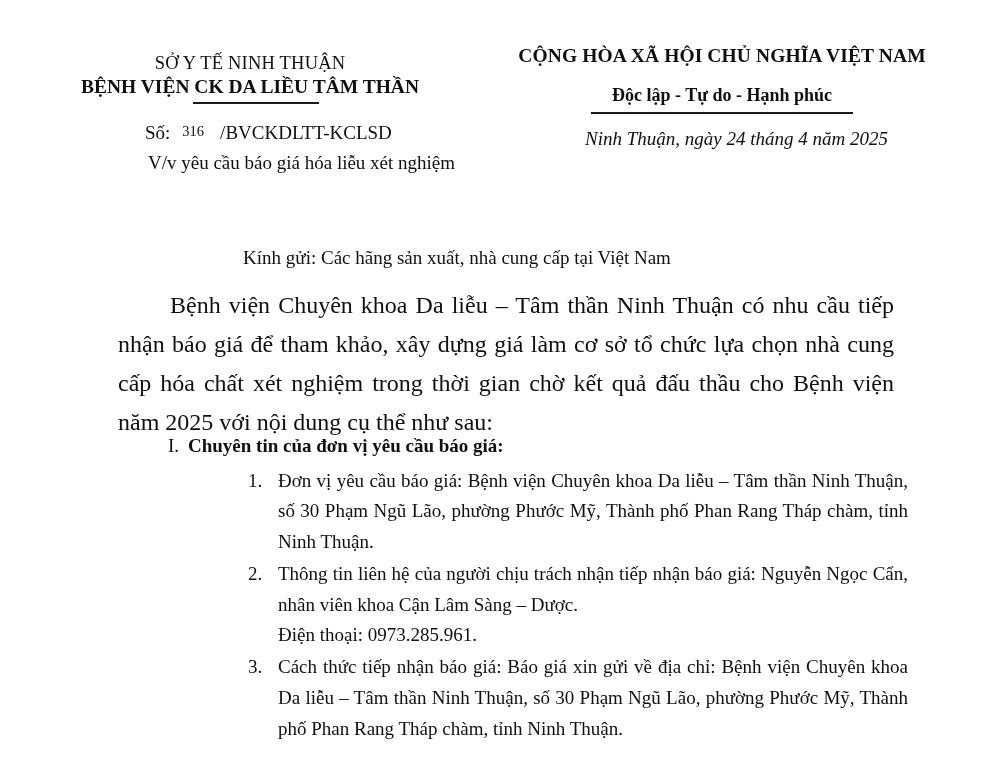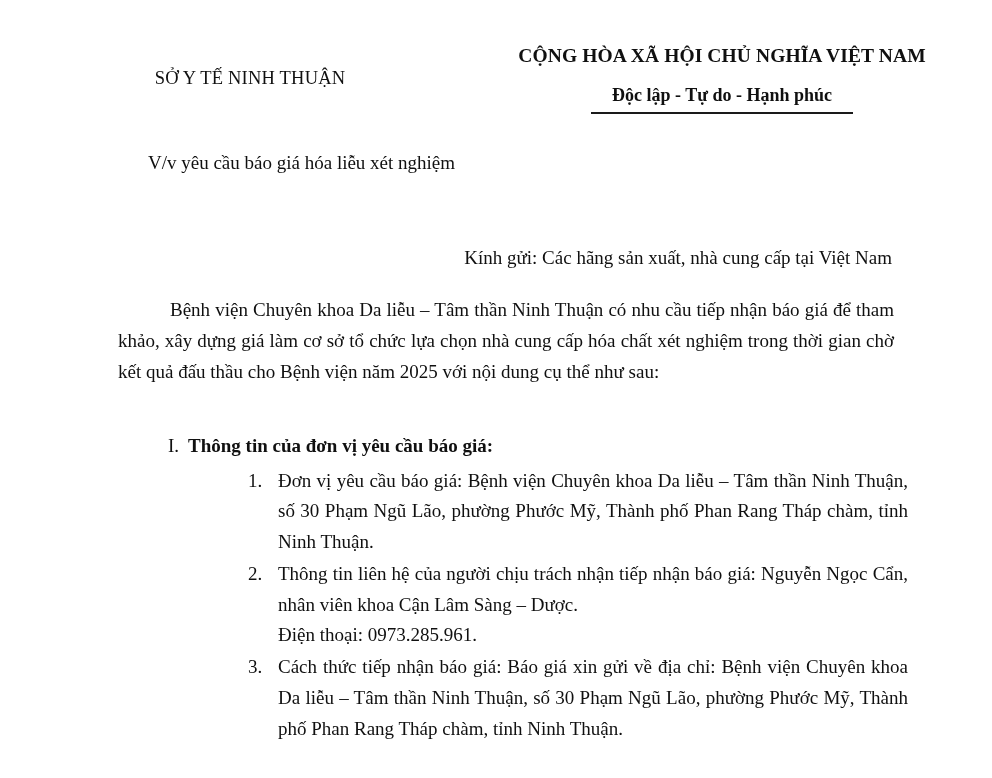--- a/index.html
+++ b/index.html
@@ -126,32 +126,32 @@
     font-style: italic;
     white-space: nowrap;
   }
 
   
   .recipient {
     position: absolute;
     left: 0;
     top: 247px;
     width: 892px;
-    text-align: right;
+    text-align: center;
     font-size: 19px;
     padding-left: 22px;
     box-sizing: border-box;
   }
 
   .intro {
     position: absolute;
     left: 118px;
-    top: 295px;
+    top: 286px;
     width: 776px;
-    font-size: 19px;
+    font-size: 24px;
     line-height: 1.62;
     text-align: justify;
     text-indent: 52px;
   }
 
   .section {
     position: absolute;
     left: 118px;
     top: 432px;
     width: 790px;
@@ -196,43 +196,51 @@
 </style>
 </head>
 <body>
 
 <div class="page">
 
   <div class="header">
 
     <div class="header-left">
       <div class="org-super">SỞ Y TẾ NINH THUẬN</div>
+      <div class="org-name">
+        <span>BỆNH VIỆN CK DA LIỀU TÂM THẦN</span>
+        <span class="rule-org"></span>
+      </div>
     </div>
 
     <div class="header-right">
       <div class="nation">CỘNG HÒA XÃ HỘI CHỦ NGHĨA VIỆT NAM</div>
       <div class="motto">Độc lập - Tự do - Hạnh phúc</div>
       <span class="rule-motto"></span>
     </div>
 
   </div>
 
+  <div class="docnum">
+    <span class="lbl">Số:</span><span class="num">316</span><span class="code">/BVCKDLTT-KCLSD</span>
+  </div>
 
   <div class="subject">V/v yêu cầu báo giá hóa liễu xét nghiệm</div>
 
+  <div class="datestamp">Ninh Thuận, ngày 24  tháng 4  năm 2025</div>
 
   <div class="recipient">Kính gửi: Các hãng sản xuất, nhà cung cấp tại Việt Nam</div>
 
   <div class="intro">Bệnh viện Chuyên khoa Da liễu – Tâm thần Ninh Thuận  có nhu cầu tiếp nhận báo giá để tham khảo, xây dựng giá làm cơ sở tổ chức lựa chọn nhà cung cấp hóa chất xét nghiệm trong thời gian chờ kết quả đấu thầu cho Bệnh viện năm 2025 với nội dung cụ thể như sau:</div>
 
   <div class="section">
 
     <div class="section-head">
       <span class="roman">I.</span>
-      <span class="heading">Thông tin của đơn vị yêu cầu báo giá:</span>
+      <span class="heading">Chuyên tin của đơn vị yêu cầu báo giá:</span>
     </div>
 
     <div class="items">
 
       <div class="item">
         <span class="marker">1.</span>
         <span class="itxt">Đơn vị yêu cầu báo giá: Bệnh viện Chuyên khoa Da liễu – Tâm thần Ninh Thuận, số 30 Phạm Ngũ Lão, phường Phước Mỹ, Thành phố Phan Rang Tháp chàm, tỉnh Ninh Thuận.</span>
       </div>
 
       <div class="item">

